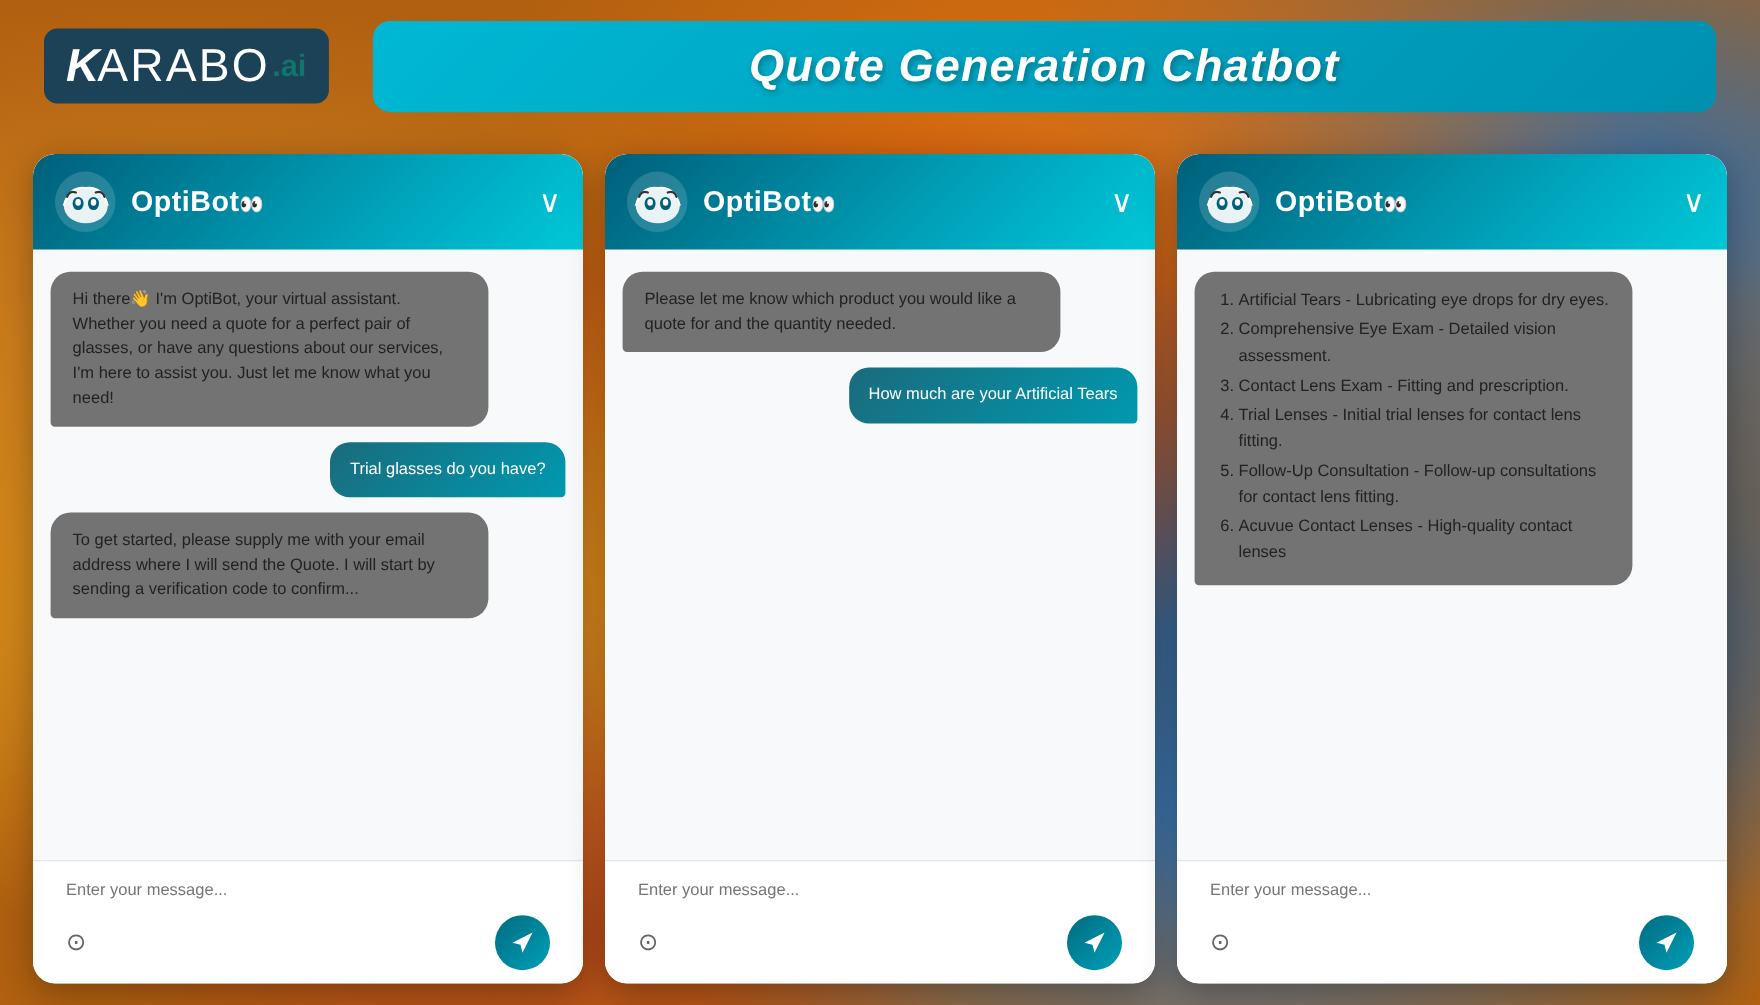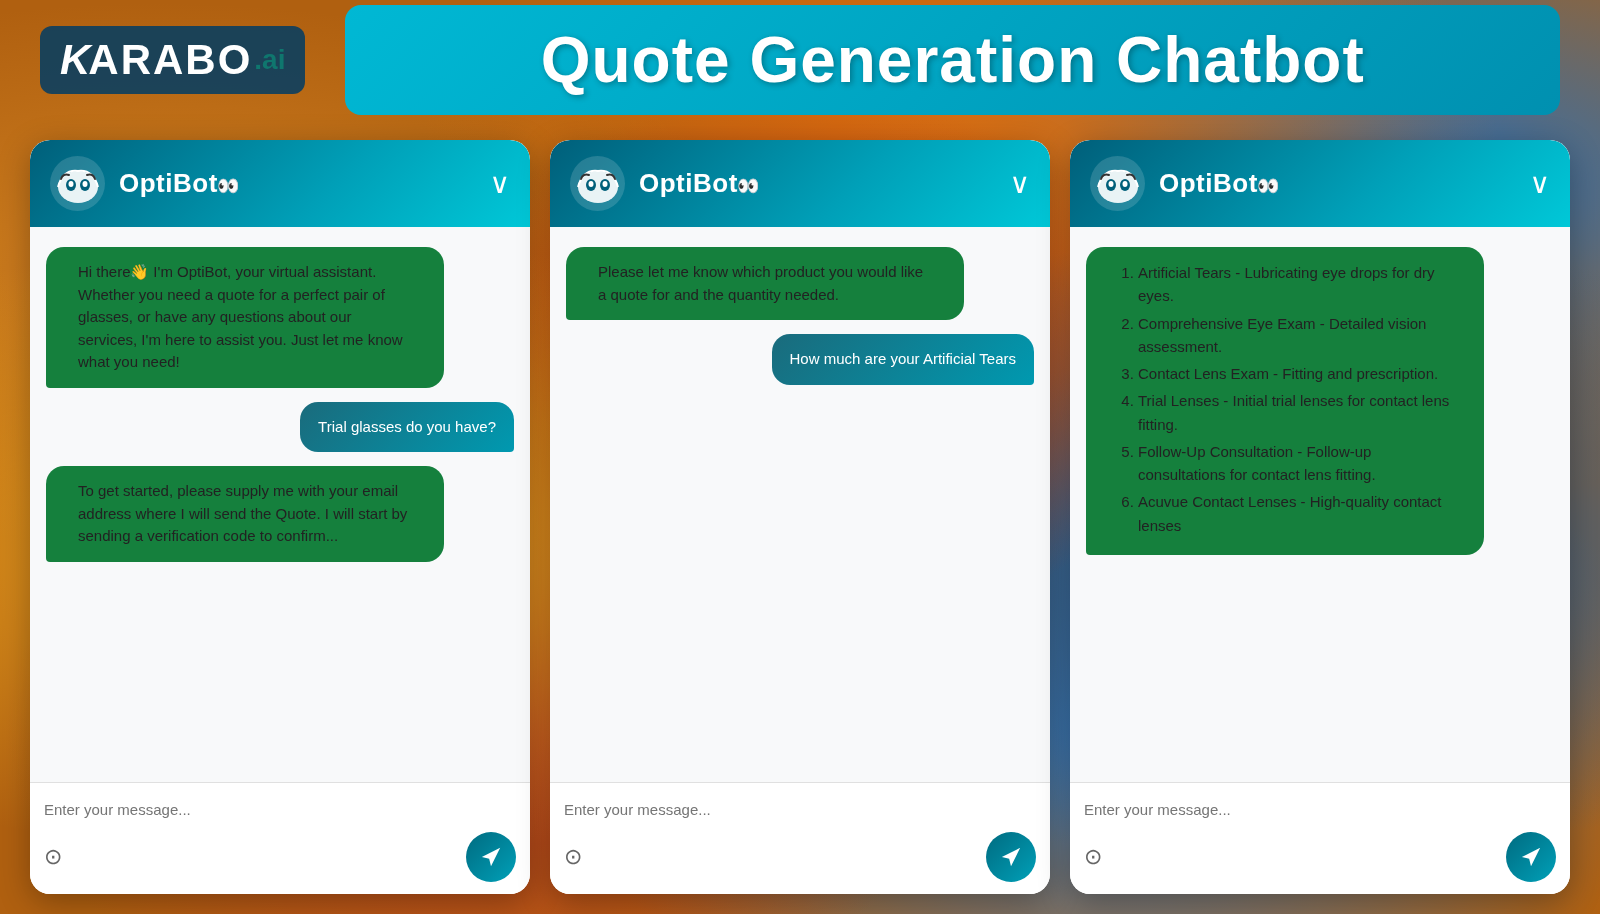--- a/index.html
+++ b/index.html
@@ -52,46 +52,47 @@
     .logo-k {
       font-size: 42px;
       font-weight: 900;
       color: white;
       font-style: italic;
       letter-spacing: -2px;
     }
 
     .logo-arabo {
       font-size: 42px;
-      font-weight: 700;
+      font-weight: 400;
       color: white;
       letter-spacing: 2px;
     }
 
     .logo-dot-ai {
       font-size: 28px;
       font-weight: 600;
       color: #0f766e;
       margin-left: 2px;
     }
 
     .header-title-box {
       flex: 1;
       background: linear-gradient(135deg, #00b8d4 0%, #0090b0 100%);
       border-radius: 16px;
       padding: 18px 40px;
       text-align: center;
     }
 
     .header-title {
-      font-size: 64px;
+      font-size: 41px;
       font-weight: 900;
       color: white;
       text-shadow: 2px 2px 6px rgba(0,0,0,0.3);
       letter-spacing: 1px;
+      font-style: italic;
     }
 
     
     .panels-container {
       position: relative;
       z-index: 10;
       display: flex;
       gap: 20px;
       padding: 20px 30px;
       height: calc(914px - 120px);
@@ -163,23 +164,23 @@
       flex: 1;
       padding: 20px 16px;
       overflow-y: auto;
       background: #f8f9fa;
       display: flex;
       flex-direction: column;
       gap: 14px;
     }
 
     .message-bot {
-      background: #15803d;
+      background: #737373;
       border-radius: 18px 18px 18px 4px;
-      padding: 14px 32px;
+      padding: 14px 20px;
       font-size: 15px;
       color: #222;
       line-height: 1.5;
       max-width: 85%;
       align-self: flex-start;
     }
 
     .message-user {
       background: linear-gradient(135deg, #1a6b7c 0%, #0099b0 100%);
       border-radius: 18px 18px 4px 18px;
@@ -188,21 +189,21 @@
       color: white;
       line-height: 1.5;
       max-width: 75%;
       align-self: flex-end;
       font-weight: 500;
     }
 
     
     .chat-input-area {
       background: white;
-      padding: 12px 14px;
+      padding: 12px 30px;
       border-top: 1px solid #e0e0e0;
     }
 
     .chat-input-row {
       display: flex;
       align-items: center;
       gap: 10px;
     }
 
     .chat-input {

